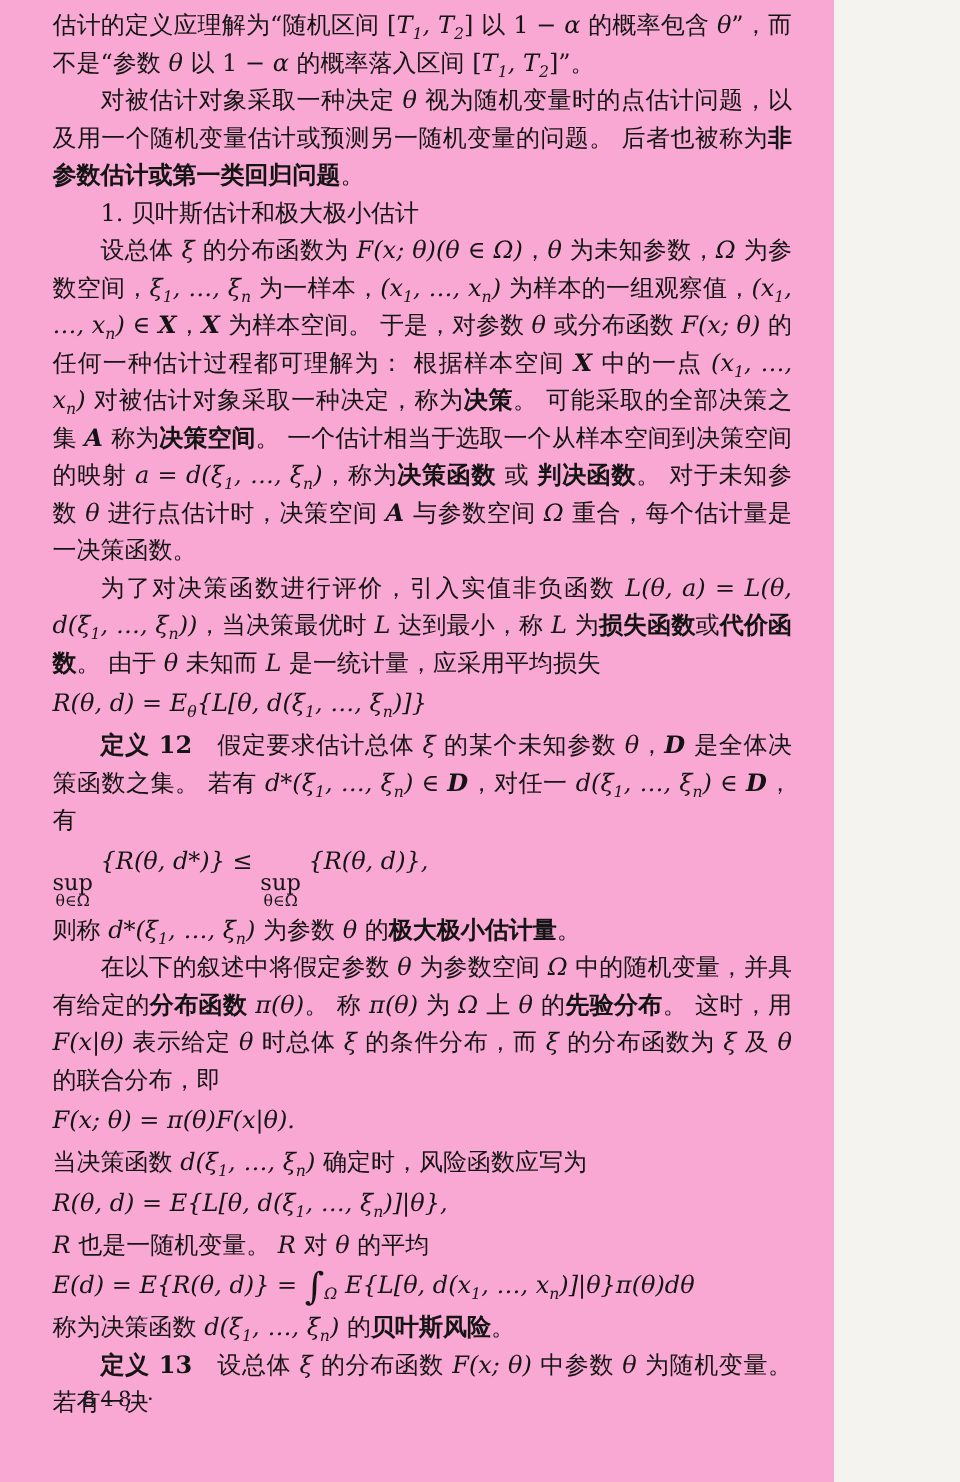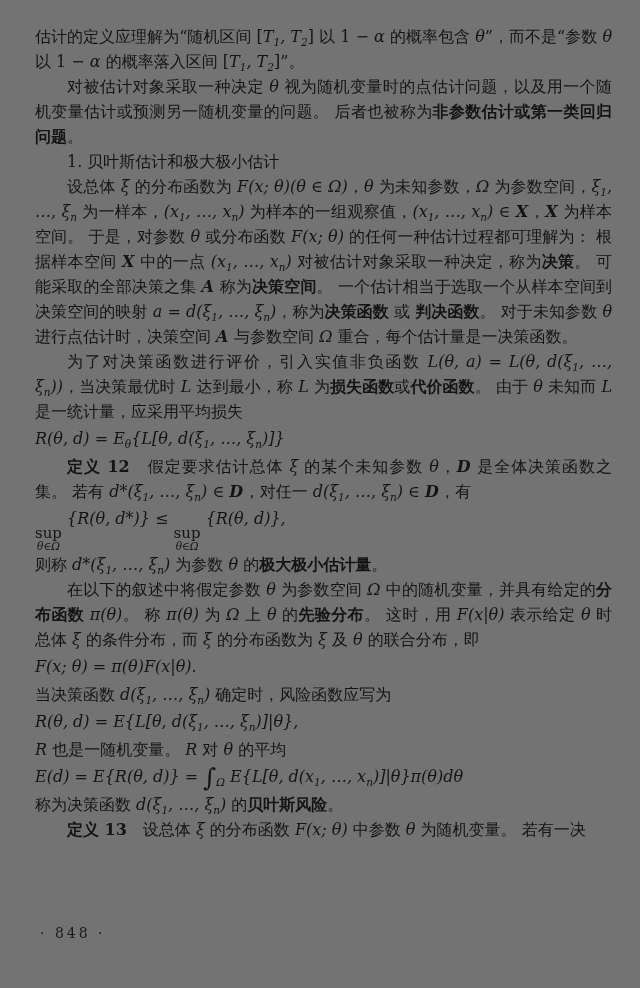--- a/index.html
+++ b/index.html
@@ -4,23 +4,23 @@
 <style>
   html,body{margin:0;padding:0;}
   body{
     width:640px;height:988px;
     background:#f4f3ef;
     font-family:"DejaVu Serif","Liberation Serif",serif;
   }
   .page{
     position:relative;
     box-sizing:border-box;
-    width:640px;height:988px;
-    padding:24px 28px 0 35px;
-    background:#737373;
+    width:556px;height:988px;
+    padding:4px 28px 0 35px;
+    background:#f9a8d4;
     color:#141414;
     font-size:16px;
     line-height:25px;
     overflow:hidden;
   }
   p{margin:0;text-align:justify;}
   p.indent{text-indent:2em;}
   h2{
     font-size:21px;
     font-weight:700;
@@ -39,21 +39,21 @@
   }
   .supstack{
     display:inline-flex;
     flex-direction:column;
     align-items:center;
     vertical-align:-0.85em;
     line-height:1.05;
     font-style:normal;
   }
   .supstack .stop{font-style:normal;font-size:15px;}
-  .sunder{font-size:10.5px;font-style:italic;}
+  .sunder{font-size:10.5px;}
   .big{font-size:25px;font-style:normal;vertical-align:-0.15em;line-height:0;}
   .pageno{
     position:absolute;
     left:40px;
     bottom:42px;
     font-size:14px;
     letter-spacing:3px;
     color:#1a1a1a;
   }
 </style>

